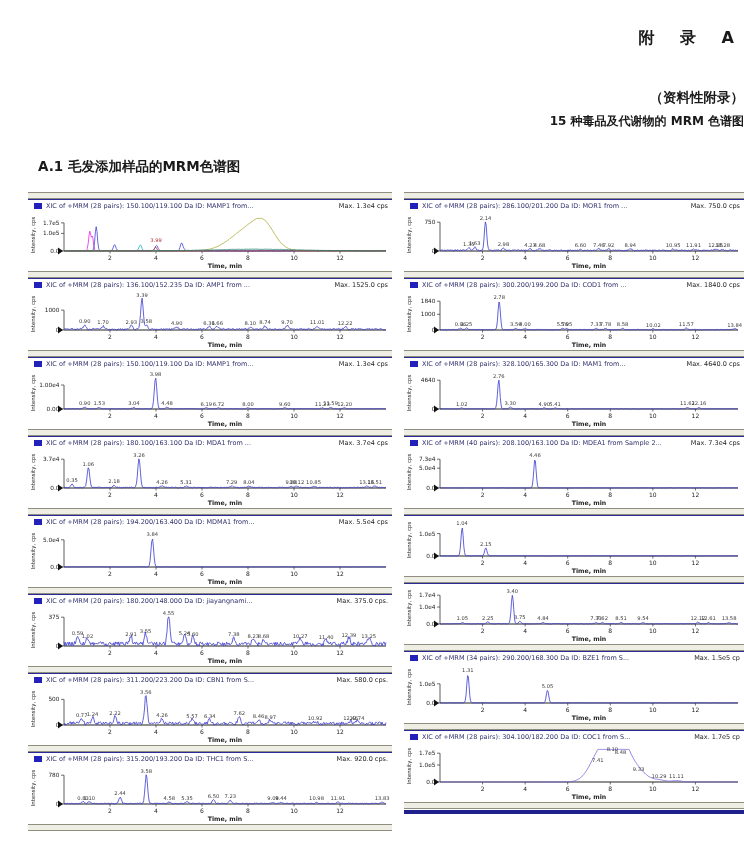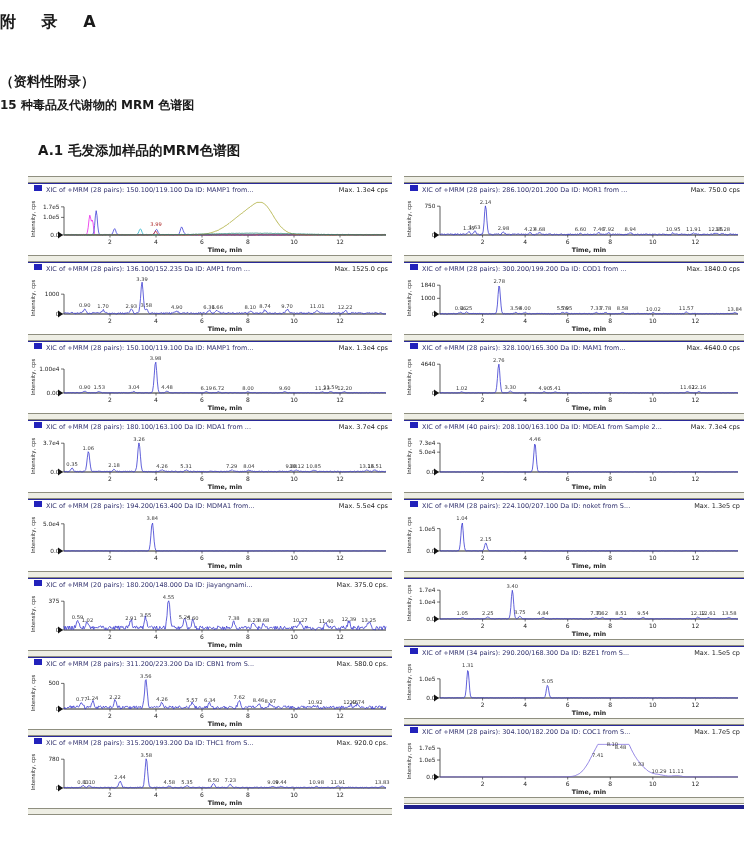--- a/index.html
+++ b/index.html
@@ -1,27 +1,27 @@
 <!DOCTYPE html>
 <html><head>
 <meta charset="utf-8">
 <style>
   html,body{margin:0;padding:0;background:#ffffff;}
   .page{position:relative;width:744px;height:848px;background:#fff;overflow:hidden;
         font-family:"DejaVu Sans","Liberation Sans",sans-serif;color:#1a1a1a;}
-  .doc-title{text-align:left;padding-top:12px;font-weight:bold;}
+  .doc-title{text-align:right;padding-top:28px;font-weight:bold;}
   .t1{font-size:16px;letter-spacing:10px;margin-bottom:8px;}
   .t2{font-size:13.5px;margin-bottom:6px;margin-top:40px;}
   .t3{font-size:12px;}
   .section-heading{font-size:13.5px;font-weight:bold;margin:28px 16px 16px 38px;}
   .columns{display:flex;align-items:flex-start;padding-left:28px;gap:12px;}
   .col{width:364px;}
   .col.right{width:340px;}
   .panel{background:#fff;}
-  .phead{display:flex;align-items:flex-start;gap:4px;font-size:6.5px;line-height:10px;
+  .phead{display:flex;align-items:center;gap:4px;font-size:6.5px;line-height:10px;
          padding:1px 2px 0 6px;white-space:nowrap;}
   .sq{width:8px;height:6px;background:#2222bb;flex:0 0 auto;}
   .ptitle{color:#31316e;overflow:hidden;}
   .pmax{margin-left:auto;color:#222;flex:0 0 auto;padding-right:2px;}
   .sep{height:5px;background:#eeeee4;border-top:1px solid #8f8f80;border-bottom:1px solid #8f8f80;
        box-shadow:0 1.5px 0 #2a2a99;margin-bottom:1px;}
   .sep.end{box-shadow:none;}
   .navybar{height:4px;background:#20208c;margin-top:1px;}
   .caption{font-size:13.5px;font-weight:bold;text-align:left;margin-top:34px;}
   svg{display:block;}
@@ -546,25 +546,20 @@
             <line x1="291.42857142857144" y1="40" x2="291.42857142857144" y2="42.5" stroke="#333" stroke-width="0.7"></line>
             <text x="291.42857142857144" y="49" font-size="6" fill="#222" text-anchor="middle">12</text>
             <text x="185" y="57" font-size="6.2" fill="#222" text-anchor="middle" font-weight="bold">Time, min</text>
             <polygon points="30,36.5 35,40 30,43.5" fill="#111"></polygon>
             <path d="M36.0 39.8L36.7 39.9L37.5 39.9L38.2 39.9L39.0 39.8L39.7 39.8L40.5 39.8L41.2 39.9L42.0 40.0L42.7 39.9L43.5 39.8L44.2 39.8L44.9 40.0L45.7 39.8L46.4 39.9L47.2 39.9L47.9 40.0L48.7 39.8L49.4 39.9L50.2 39.8L50.9 39.8L51.6 40.0L52.4 40.0L53.1 39.8L53.9 39.9L54.6 39.9L55.4 40.0L56.1 40.0L56.9 40.0L57.6 39.9L58.4 39.8L59.1 39.9L59.8 39.9L60.6 39.7L61.3 40.0L62.1 39.8L62.8 39.8L63.6 39.9L64.3 39.9L65.1 39.9L65.8 39.9L66.5 40.0L67.3 39.8L68.0 39.9L68.8 40.0L69.5 39.9L70.3 39.9L71.0 39.9L71.8 39.8L72.5 40.0L73.2 39.9L74.0 40.0L74.7 39.9L75.5 39.9L76.2 39.8L77.0 39.9L77.7 39.9L78.5 39.9L79.2 39.8L80.0 39.7L80.7 40.0L81.4 39.9L82.2 40.0L82.9 39.9L83.7 39.9L84.4 40.0L85.2 39.8L85.9 39.8L86.7 39.9L87.4 40.0L88.2 39.8L88.9 39.8L89.6 39.8L90.4 39.9L91.1 39.8L91.9 40.0L92.6 39.9L93.4 39.9L94.1 39.8L94.9 39.9L95.6 39.9L96.3 39.9L97.1 39.7L97.8 39.8L98.6 39.7L99.3 39.8L100.1 39.8L100.8 39.9L101.6 39.9L102.3 39.9L103.1 40.0L103.8 40.0L104.5 40.0L105.3 39.9L106.0 39.8L106.8 40.0L107.5 39.9L108.3 40.0L109.0 39.8L109.8 39.8L110.5 39.9L111.2 40.0L112.0 39.8L112.7 39.9L113.5 40.0L114.2 39.8L115.0 39.9L115.7 39.9L116.5 39.9L117.2 40.0L118.0 39.9L118.7 40.0L119.4 39.9L120.2 39.8L120.9 39.8L121.7 39.8L122.4 40.0L123.2 39.9L123.9 40.0L124.7 39.9L125.4 39.9L126.1 40.0L126.9 39.7L127.6 39.4L128.4 37.2L129.1 31.0L129.9 20.9L130.6 12.1L131.4 13.0L132.1 22.4L132.9 32.2L133.6 37.6L134.3 39.5L135.1 39.8L135.8 39.8L136.6 39.9L137.3 39.8L138.1 39.7L138.8 39.9L139.6 39.9L140.3 39.7L141.0 39.9L141.8 39.8L142.5 39.7L143.3 39.8L144.0 39.8L144.8 40.0L145.5 39.9L146.3 39.8L147.0 39.9L147.8 39.9L148.5 39.9L149.2 39.8L150.0 39.9L150.7 39.8L151.5 40.0L152.2 40.0L153.0 39.8L153.7 40.0L154.5 40.0L155.2 39.9L155.9 39.8L156.7 39.8L157.4 39.9L158.2 39.8L158.9 39.9L159.7 39.9L160.4 39.8L161.2 39.9L161.9 40.0L162.7 40.0L163.4 39.9L164.1 39.9L164.9 39.9L165.6 39.9L166.4 39.9L167.1 39.8L167.9 40.0L168.6 39.8L169.4 40.0L170.1 39.8L170.8 39.7L171.6 39.9L172.3 39.8L173.1 39.8L173.8 40.0L174.6 39.7L175.3 39.8L176.1 39.8L176.8 39.9L177.6 40.0L178.3 39.8L179.0 39.8L179.8 39.9L180.5 39.8L181.3 39.9L182.0 39.8L182.8 39.9L183.5 39.8L184.3 39.8L185.0 40.0L185.7 39.8L186.5 39.8L187.2 39.8L188.0 39.9L188.7 39.9L189.5 40.0L190.2 39.8L191.0 40.0L191.7 39.8L192.5 39.8L193.2 40.0L193.9 39.8L194.7 39.7L195.4 39.9L196.2 39.9L196.9 39.9L197.7 40.0L198.4 39.8L199.2 39.9L199.9 39.8L200.6 39.9L201.4 39.7L202.1 40.0L202.9 39.9L203.6 39.8L204.4 39.9L205.1 39.9L205.9 39.9L206.6 40.0L207.4 39.8L208.1 40.0L208.8 40.0L209.6 39.9L210.3 39.8L211.1 39.8L211.8 40.0L212.6 39.8L213.3 39.8L214.1 39.8L214.8 39.9L215.5 39.9L216.3 39.8L217.0 39.8L217.8 39.9L218.5 39.9L219.3 40.0L220.0 39.9L220.8 40.0L221.5 39.8L222.3 40.0L223.0 39.8L223.7 39.8L224.5 40.0L225.2 39.9L226.0 39.9L226.7 39.8L227.5 39.9L228.2 40.0L229.0 39.8L229.7 39.9L230.4 39.7L231.2 39.8L231.9 39.8L232.7 39.9L233.4 39.9L234.2 39.9L234.9 40.0L235.7 39.9L236.4 39.8L237.2 39.8L237.9 39.8L238.6 39.8L239.4 39.9L240.1 39.9L240.9 39.9L241.6 39.8L242.4 39.9L243.1 39.8L243.9 39.8L244.6 39.8L245.3 39.9L246.1 39.8L246.8 40.0L247.6 39.8L248.3 39.9L249.1 40.0L249.8 39.9L250.6 39.9L251.3 39.8L252.1 39.8L252.8 39.9L253.5 40.0L254.3 39.9L255.0 39.7L255.8 39.8L256.5 39.8L257.3 40.0L258.0 40.0L258.8 39.8L259.5 39.9L260.2 39.9L261.0 39.8L261.7 40.0L262.5 39.9L263.2 39.8L264.0 39.9L264.7 39.8L265.5 39.8L266.2 39.8L267.0 39.8L267.7 39.7L268.4 39.9L269.2 40.0L269.9 39.9L270.7 40.0L271.4 39.9L272.2 39.9L272.9 39.7L273.7 39.9L274.4 39.7L275.1 39.9L275.9 39.9L276.6 40.0L277.4 39.8L278.1 39.8L278.9 39.8L279.6 39.9L280.4 39.8L281.1 39.8L281.9 39.9L282.6 39.8L283.3 39.8L284.1 39.9L284.8 39.8L285.6 39.8L286.3 39.9L287.1 39.8L287.8 39.8L288.6 40.0L289.3 40.0L290.0 39.9L290.8 39.9L291.5 39.8L292.3 39.8L293.0 39.9L293.8 39.9L294.5 39.8L295.3 39.8L296.0 39.8L296.8 39.8L297.5 39.8L298.2 39.8L299.0 39.8L299.7 39.9L300.5 39.8L301.2 40.0L302.0 39.9L302.7 39.9L303.5 39.9L304.2 39.8L304.9 40.0L305.7 39.8L306.4 39.8L307.2 39.9L307.9 40.0L308.7 39.9L309.4 40.0L310.2 39.9L310.9 40.0L311.7 40.0L312.4 39.8L313.1 39.9L313.9 39.8L314.6 39.8L315.4 39.8L316.1 39.8L316.9 39.9L317.6 39.8L318.4 40.0L319.1 40.0L319.8 39.8L320.6 39.8L321.3 39.9L322.1 39.8L322.8 39.8L323.6 40.0L324.3 39.8L325.1 39.9L325.8 39.8L326.6 40.0L327.3 39.9L328.0 39.8L328.8 39.9L329.5 39.7L330.3 39.9L331.0 40.0L331.8 39.8L332.5 39.8L333.3 39.9L334.0 40.0" fill="none" stroke="#3a3ad0" stroke-width="0.8"></path>
             <text x="130.9342857142857" y="8.7" font-size="5.2" fill="#3b3b3b" text-anchor="middle">4.46</text>
           </svg>
         </div>
         <div class="sep"></div>
         <div class="panel">
-          <div class="phead">
-            <span class="sq"></span>
-            <span class="ptitle">XIC of +MRM (28 pairs): 224.100/207.100 Da ID: noket from S...</span>
-            <span class="pmax">Max. 1.3e5 cp</span>
-          </div>
           <svg width="340" height="60" viewBox="0 0 340 60">
             <text x="7" y="24" font-size="5.5" fill="#222" text-anchor="middle" transform="rotate(-90 7 24)">Intensity, cps</text>
             <line x1="33" y1="17.6" x2="36" y2="17.6" stroke="#333" stroke-width="0.7"></line>
             <text x="31.5" y="19.6" font-size="5.8" fill="#222" text-anchor="end">1.0e5</text>
             <line x1="33" y1="40" x2="36" y2="40" stroke="#333" stroke-width="0.7"></line>
             <text x="31.5" y="42" font-size="5.8" fill="#222" text-anchor="end">0.0</text>
             <line x1="36" y1="17.6" x2="36" y2="40" stroke="#333" stroke-width="0.8"></line>
             <line x1="36" y1="40" x2="334" y2="40" stroke="#222" stroke-width="1"></line>
             <line x1="78.57142857142857" y1="40" x2="78.57142857142857" y2="42.5" stroke="#333" stroke-width="0.7"></line>
             <text x="78.57142857142857" y="49" font-size="6" fill="#222" text-anchor="middle">2</text>

